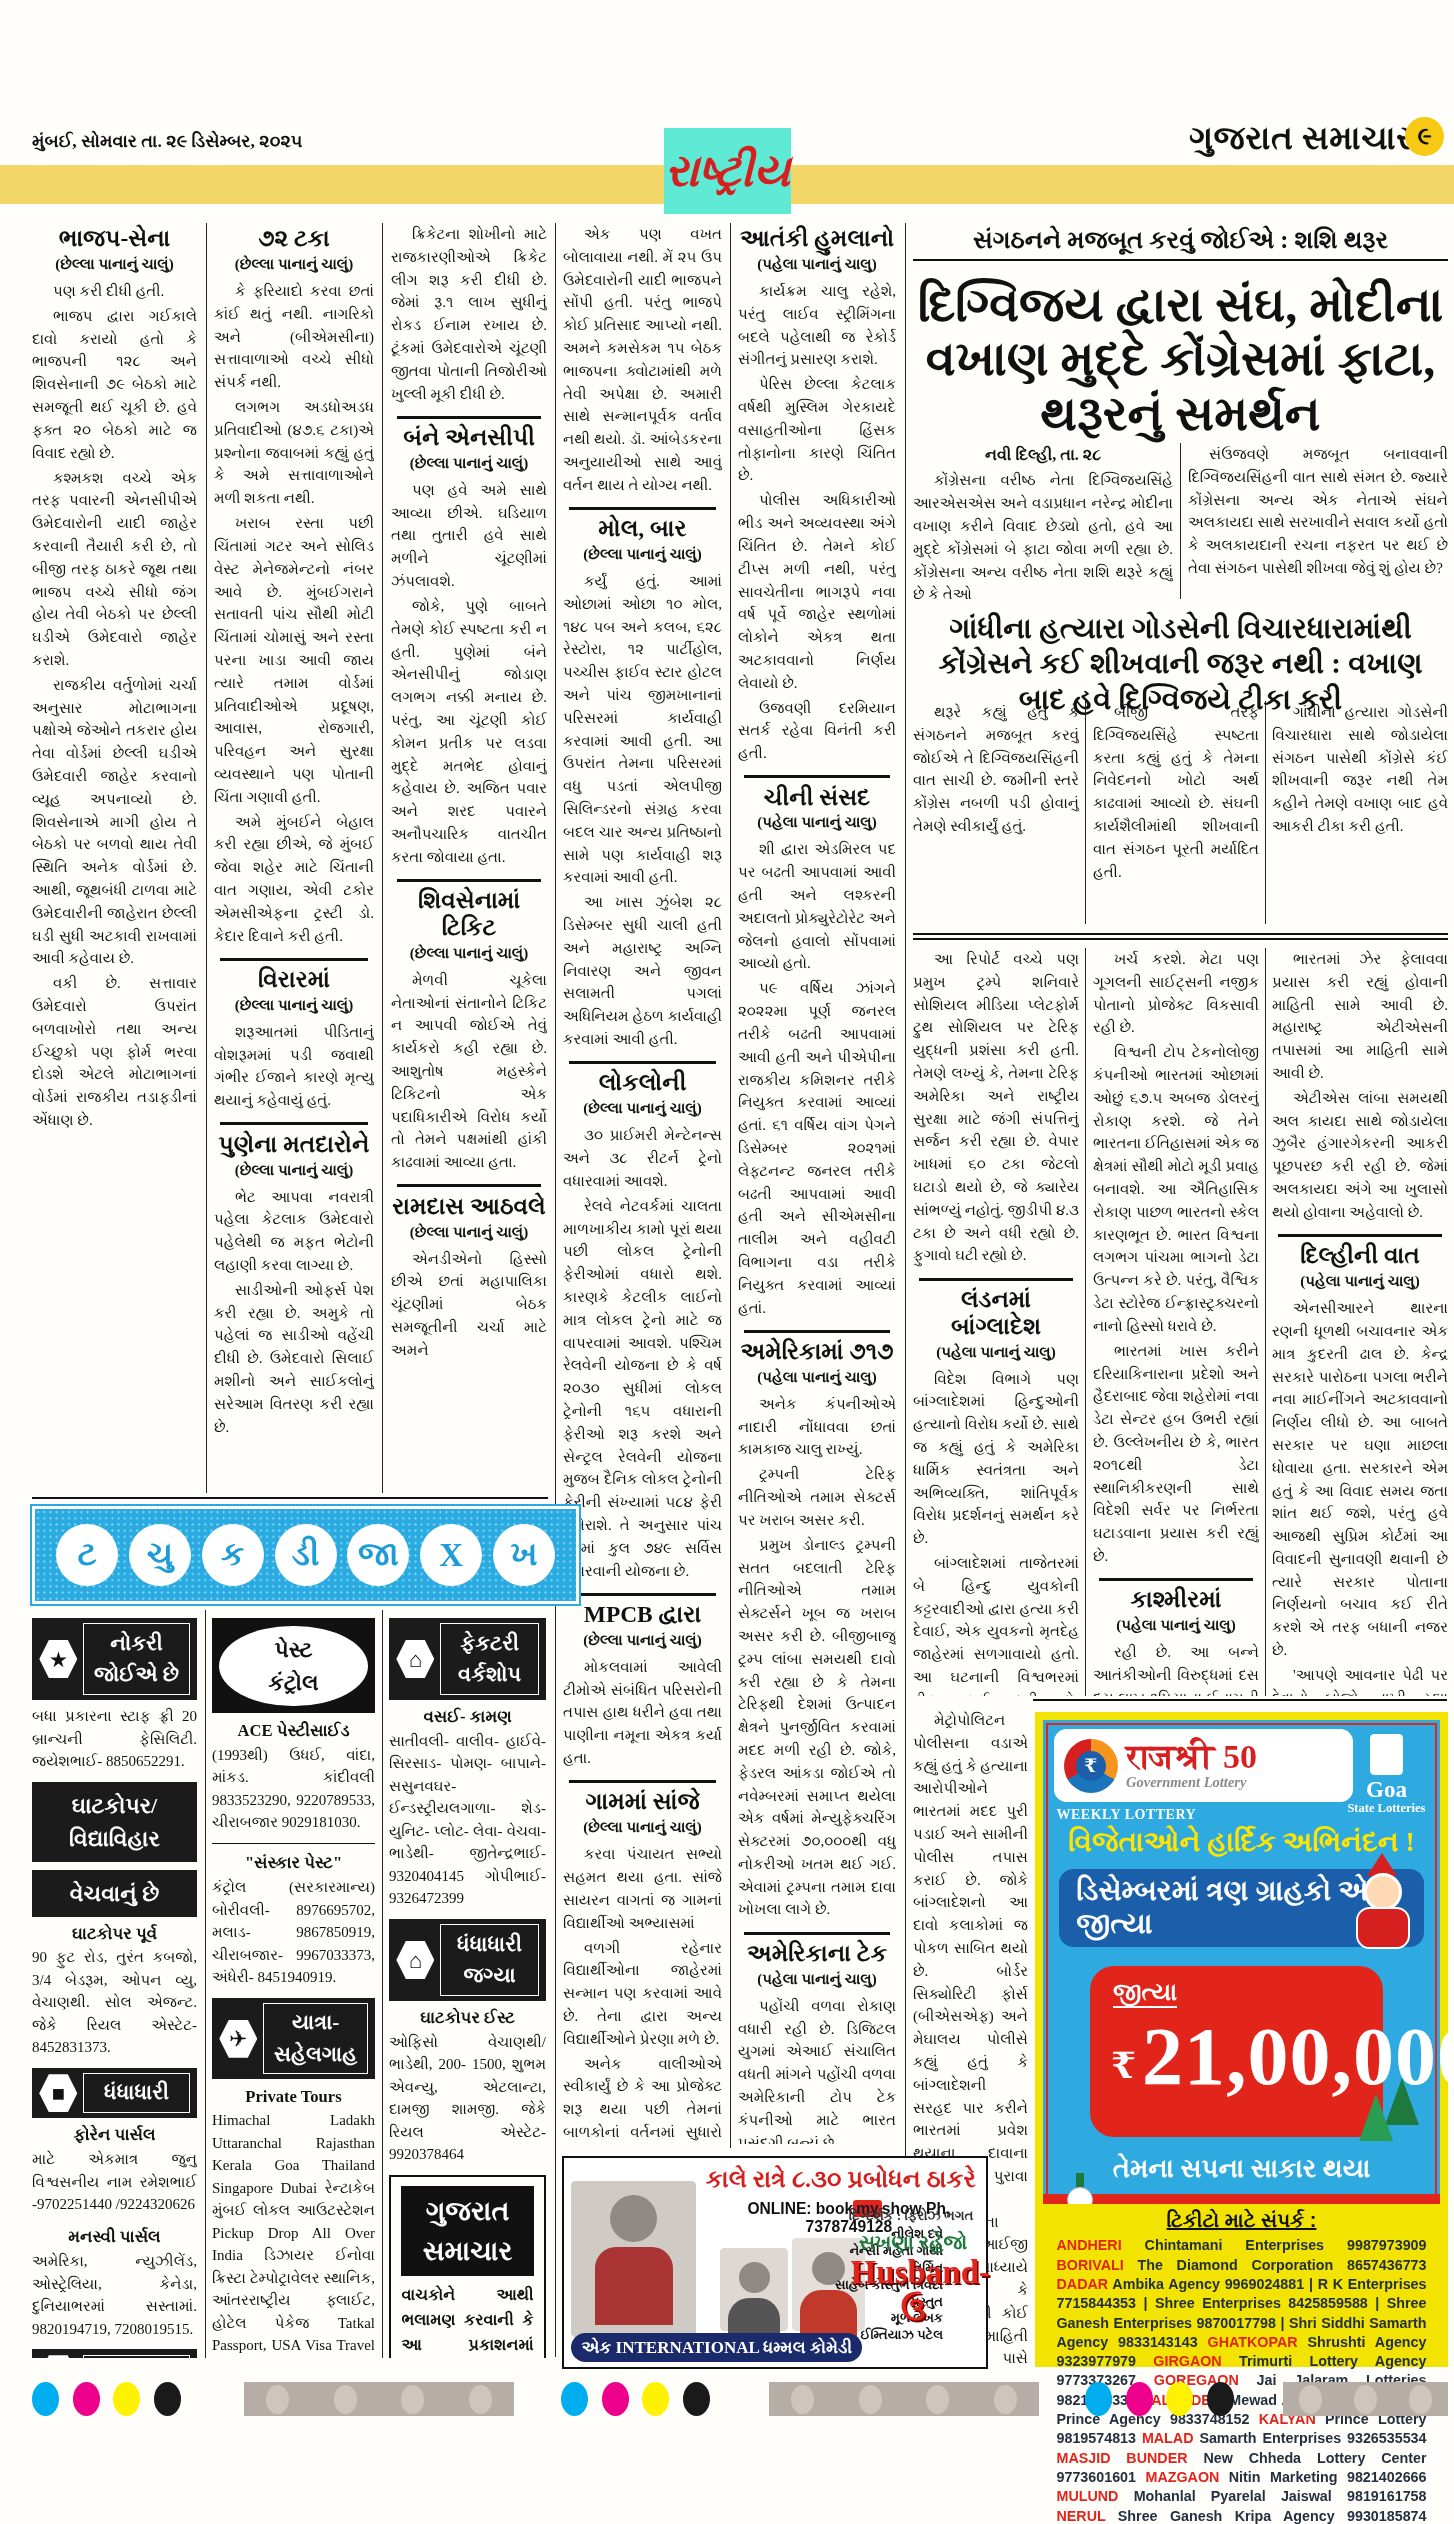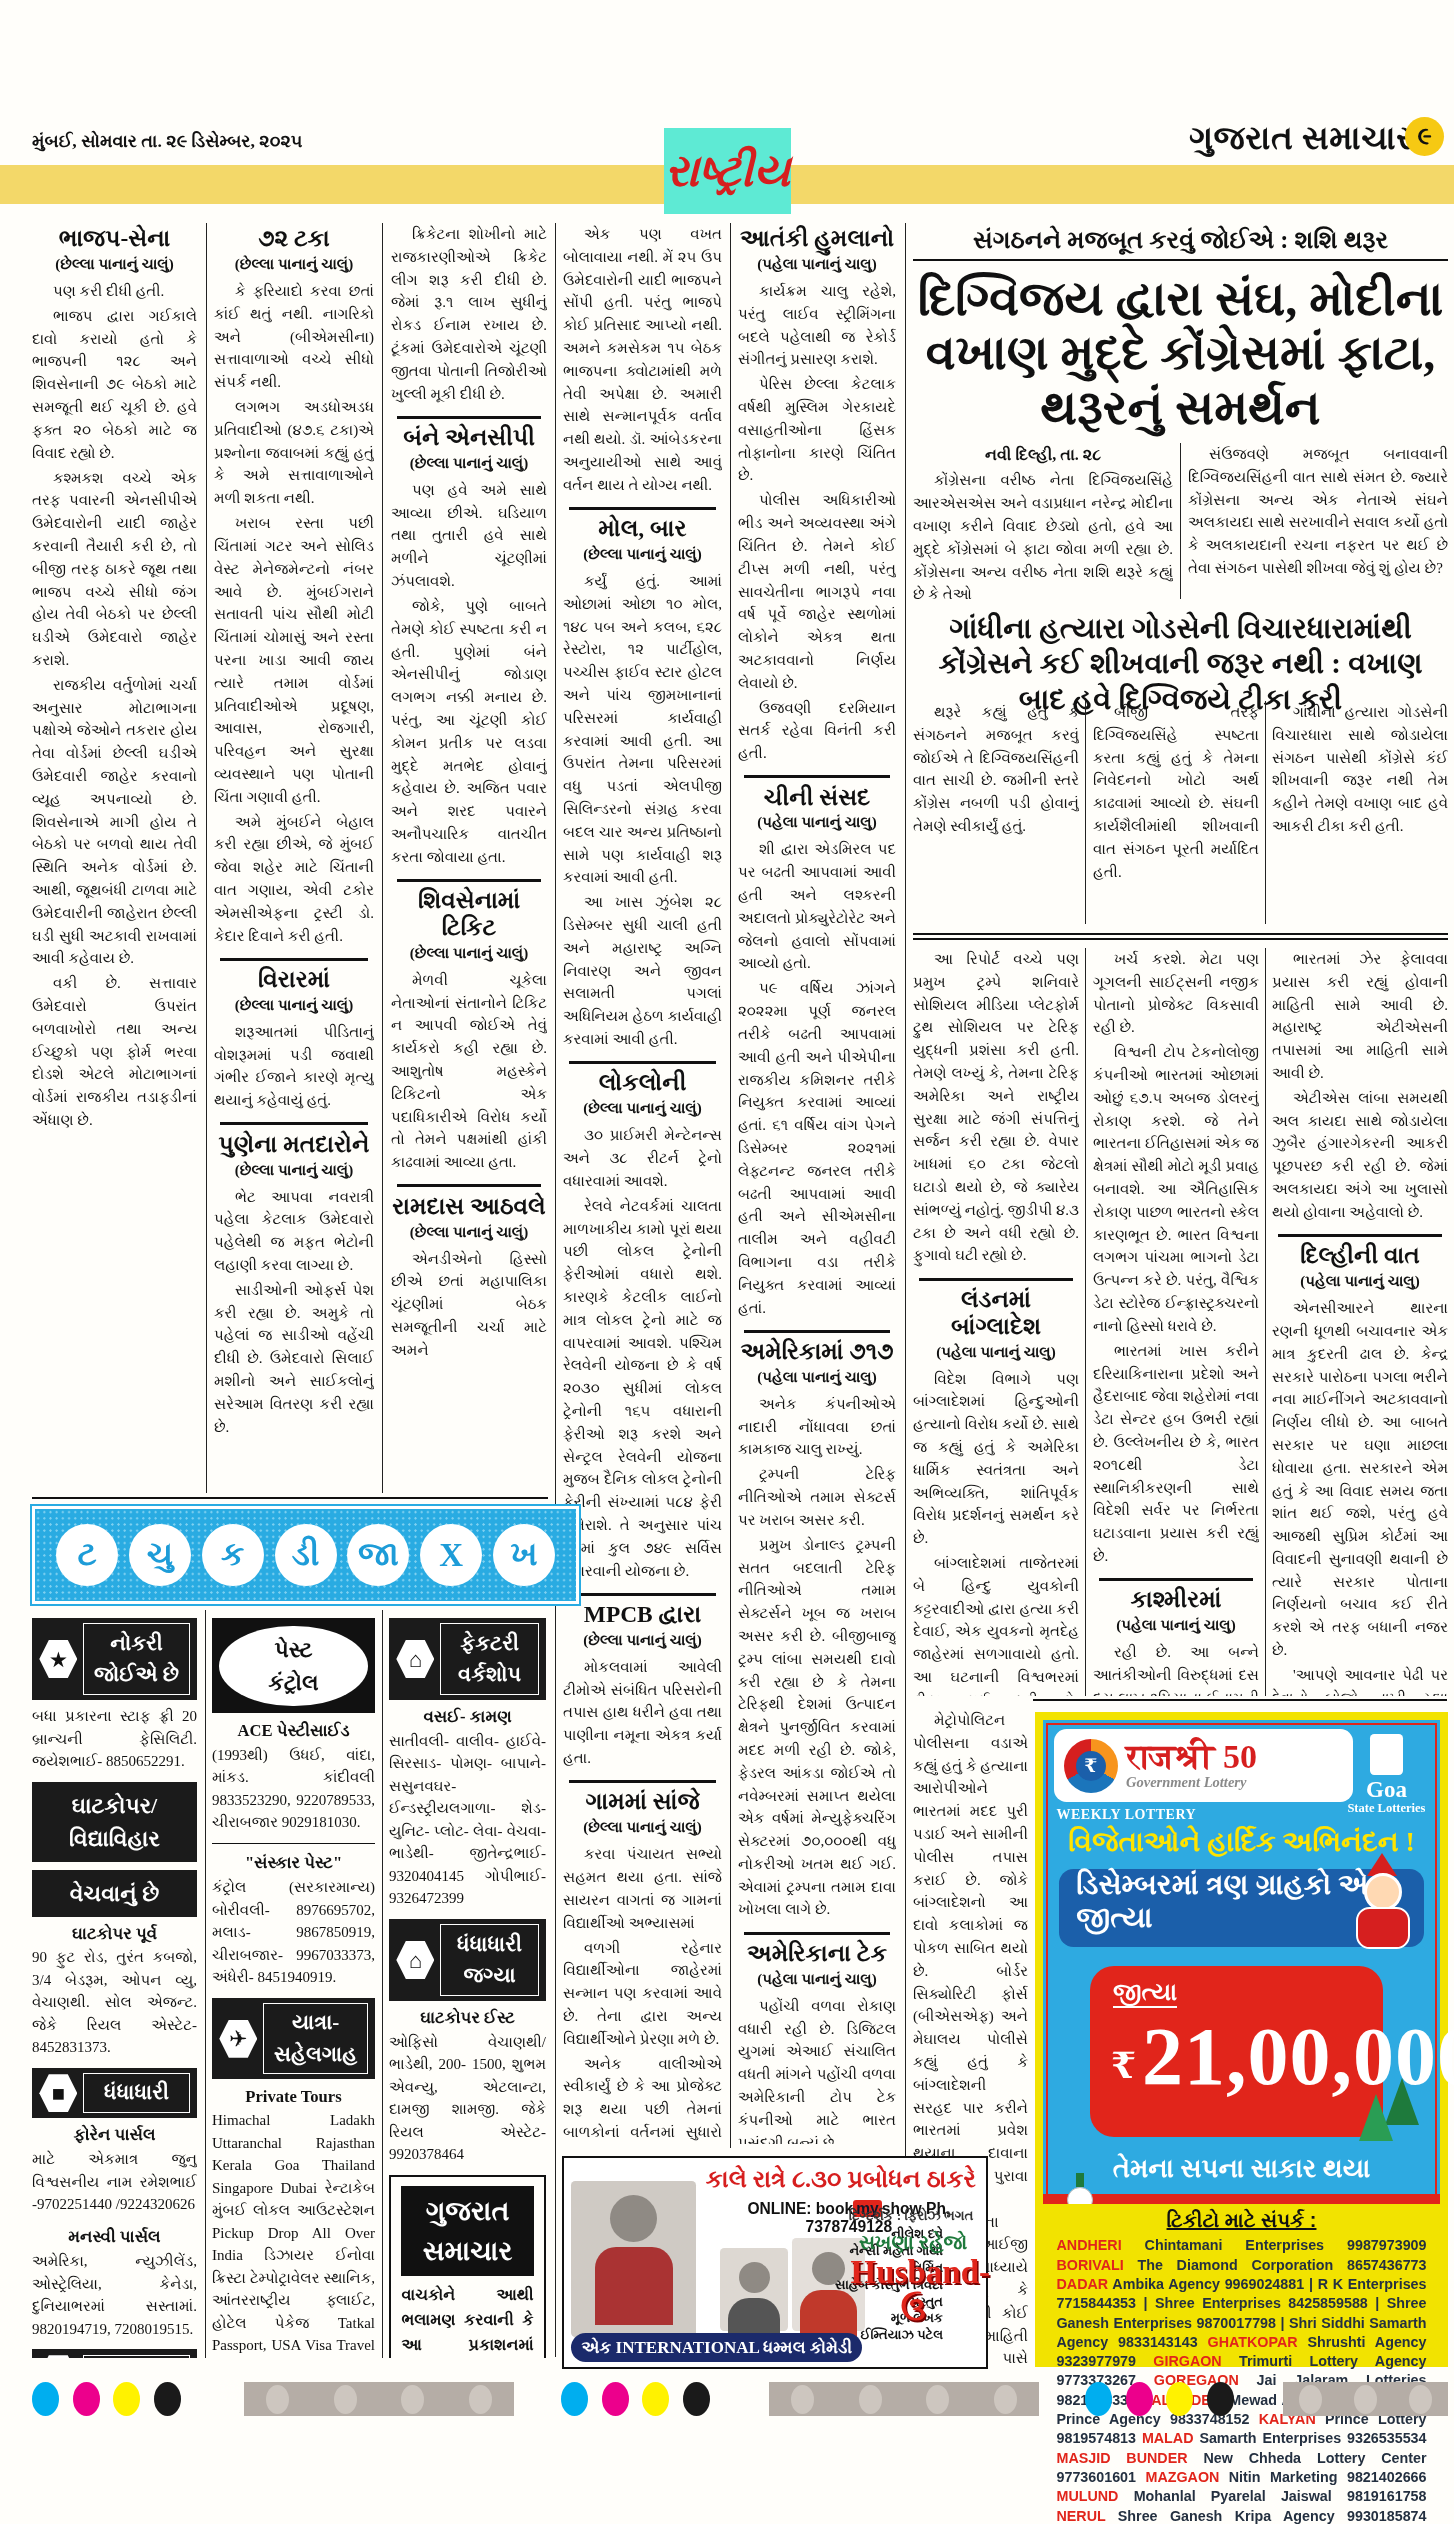--- a/index.html
+++ b/index.html
@@ -67,21 +67,21 @@
   .lot-name{color:#d61f1f;font-size:34px;font-weight:bold;line-height:1;}
   .lot-gov{color:#8a8a8a;font-size:14.5px;font-weight:bold;font-style:italic;}
   .goa{position:absolute;right:14.5px;top:13.5px;text-align:center;color:#fff;}
   .goa .emb{width:33px;height:41px;background:#fff;margin:0 auto 3.1px;border-radius:4.2px;}
   .goa .g1{font-size:23px;font-weight:bold;line-height:1;}
   .goa .g2{font-size:12.5px;font-weight:bold;}
   .weekly{position:absolute;left:13.5px;top:87px;color:#fff;font-size:14px;font-weight:bold;letter-spacing:0.5px;}
   .lot-congrats{position:absolute;left:0;right:0;top:106px;text-align:center;color:#ffe400;
                 font-size:28px;font-weight:bold;}
   .lot-band{position:absolute;left:15.6px;right:15.6px;top:149px;height:78px;background:#1b5faa;border-radius:14.5px;
-            display:flex;color:#fff;font-size:28.6px;font-weight:bold;padding-left:17.7px;}
+            display:flex;align-items:center;color:#fff;font-size:28.6px;font-weight:bold;padding-left:17.7px;}
   .santa{position:absolute;right:10.4px;top:-15.6px;width:62px;height:99px;}
   .santa .hat{width:0;height:0;border-left:15.6px solid transparent;border-right:15.6px solid transparent;
               border-bottom:23px solid #d61f1f;margin-left:14.5px;}
   .santa .face{width:32px;height:32px;border-radius:50%;background:#ffd9b3;margin:-3.1px auto 0;border:3.1px solid #fff;}
   .santa .body{width:50px;height:38px;border-radius:13.5px;background:#d61f1f;margin:-4.2px auto 0;border:2.1px solid #fff;}
   .lot-badge{position:absolute;left:47px;right:57px;top:246px;height:171px;background:#e1251b;border-radius:24px;
              color:#fff;}
   .lot-jitya{position:absolute;left:23px;top:12.5px;font-size:24px;font-weight:bold;border-bottom:2.6px solid #fff;}
   .lot-rs{position:absolute;left:21px;top:78px;font-size:36px;font-weight:bold;}
   .lot-amt{position:absolute;left:52px;right:10.4px;top:44px;font-size:82px;font-weight:bold;letter-spacing:1px;
@@ -232,21 +232,21 @@
       <p>ટ્રમ્પની ટેરિફ નીતિઓએ તમામ સેક્ટર્સ પર ખરાબ અસર કરી.</p>
       <p>પ્રમુખ ડોનાલ્ડ ટ્રમ્પની સતત બદલાતી ટેરિફ નીતિઓએ તમામ સેક્ટર્સને ખૂબ જ ખરાબ અસર કરી છે. બીજીબાજુ ટ્રમ્પ લાંબા સમયથી દાવો કરી રહ્યા છે કે તેમના ટેરિફથી દેશમાં ઉત્પાદન ક્ષેત્રને પુનર્જીવિત કરવામાં મદદ મળી રહી છે. જોકે, ફેડરલ આંકડા જોઈએ તો નવેમ્બરમાં સમાપ્ત થયેલા એક વર્ષમાં મેન્યુફેક્ચરિંગ સેક્ટરમાં ૭૦,૦૦૦થી વધુ નોકરીઓ ખતમ થઈ ગઈ. એવામાં ટ્રમ્પના તમામ દાવા ખોખલા લાગે છે.</p>
       <div class="shead-bar"></div>
       <div class="story-head">અમેરિકાના ટેક</div>
       <div class="story-cont">(પહેલા પાનાનું ચાલુ)</div>
       <p>પહોંચી વળવા રોકાણ વધારી રહી છે. ડિજિટલ યુગમાં એઆઈ સંચાલિત વધતી માંગને પહોંચી વળવા અમેરિકાની ટોપ ટેક કંપનીઓ માટે ભારત પસંદગી બન્યું છે.</p>
     </div>
 
   <div class="abs" style="left:913px;top:226px;width:535px;">
     <div class="kicker">સંગઠનને મજબૂત કરવું જોઈએ : શશિ થરૂર</div>
-    <div class="lead-headline" style="margin-top:11px;">દિગ્વિજય દ્વારા સંઘ, મોદીના વખાણ મુદ્દે કોંગ્રેસમાં ફાટા, થરૂરનું સમર્થન</div>
+    <div class="lead-headline" style="margin-top:17px;">દિગ્વિજય દ્વારા સંઘ, મોદીના વખાણ મુદ્દે કોંગ્રેસમાં ફાટા, થરૂરનું સમર્થન</div>
   </div>
   <div class="abs ncol" style="left:913px;top:443px;width:260px;height:161px;">
     <div class="lead-dateline">નવી દિલ્હી, તા. ૨૮</div>
     <p>કોંગ્રેસના વરીષ્ઠ નેતા દિગ્વિજયસિંહે આરએસએસ અને વડાપ્રધાન નરેન્દ્ર મોદીના વખાણ કરીને વિવાદ છેડ્યો હતો, હવે આ મુદ્દે કોંગ્રેસમાં બે ફાટા જોવા મળી રહ્યા છે. કોંગ્રેસના અન્ય વરીષ્ઠ નેતા શશિ થરૂરે કહ્યું છે કે તેઓ</p>
   </div>
   <div class="abs vrule" style="left:1180px;top:443px;height:156px;"></div>
   <div class="abs ncol" style="left:1188px;top:443px;width:260px;height:161px;">
     <p>સંઉજવણે મજબૂત બનાવવાની દિગ્વિજયસિંહની વાત સાથે સંમત છે. જ્યારે કોંગ્રેસના અન્ય એક નેતાએ સંઘને અલકાયદા સાથે સરખાવીને સવાલ કર્યો હતો કે અલકાયદાની રચના નફરત પર થઈ છે તેવા સંગઠન પાસેથી શીખવા જેવું શું હોય છે?</p>
   </div>
   <div class="abs lead-sub" style="left:913px;top:611px;width:535px;">ગાંધીના હત્યારા ગોડસેની વિચારધારામાંથી કોંગ્રેસને કઈ શીખવાની જરૂર નથી : વખાણ બાદ હવે દિગ્વિજયે ટીકા કરી</div>

